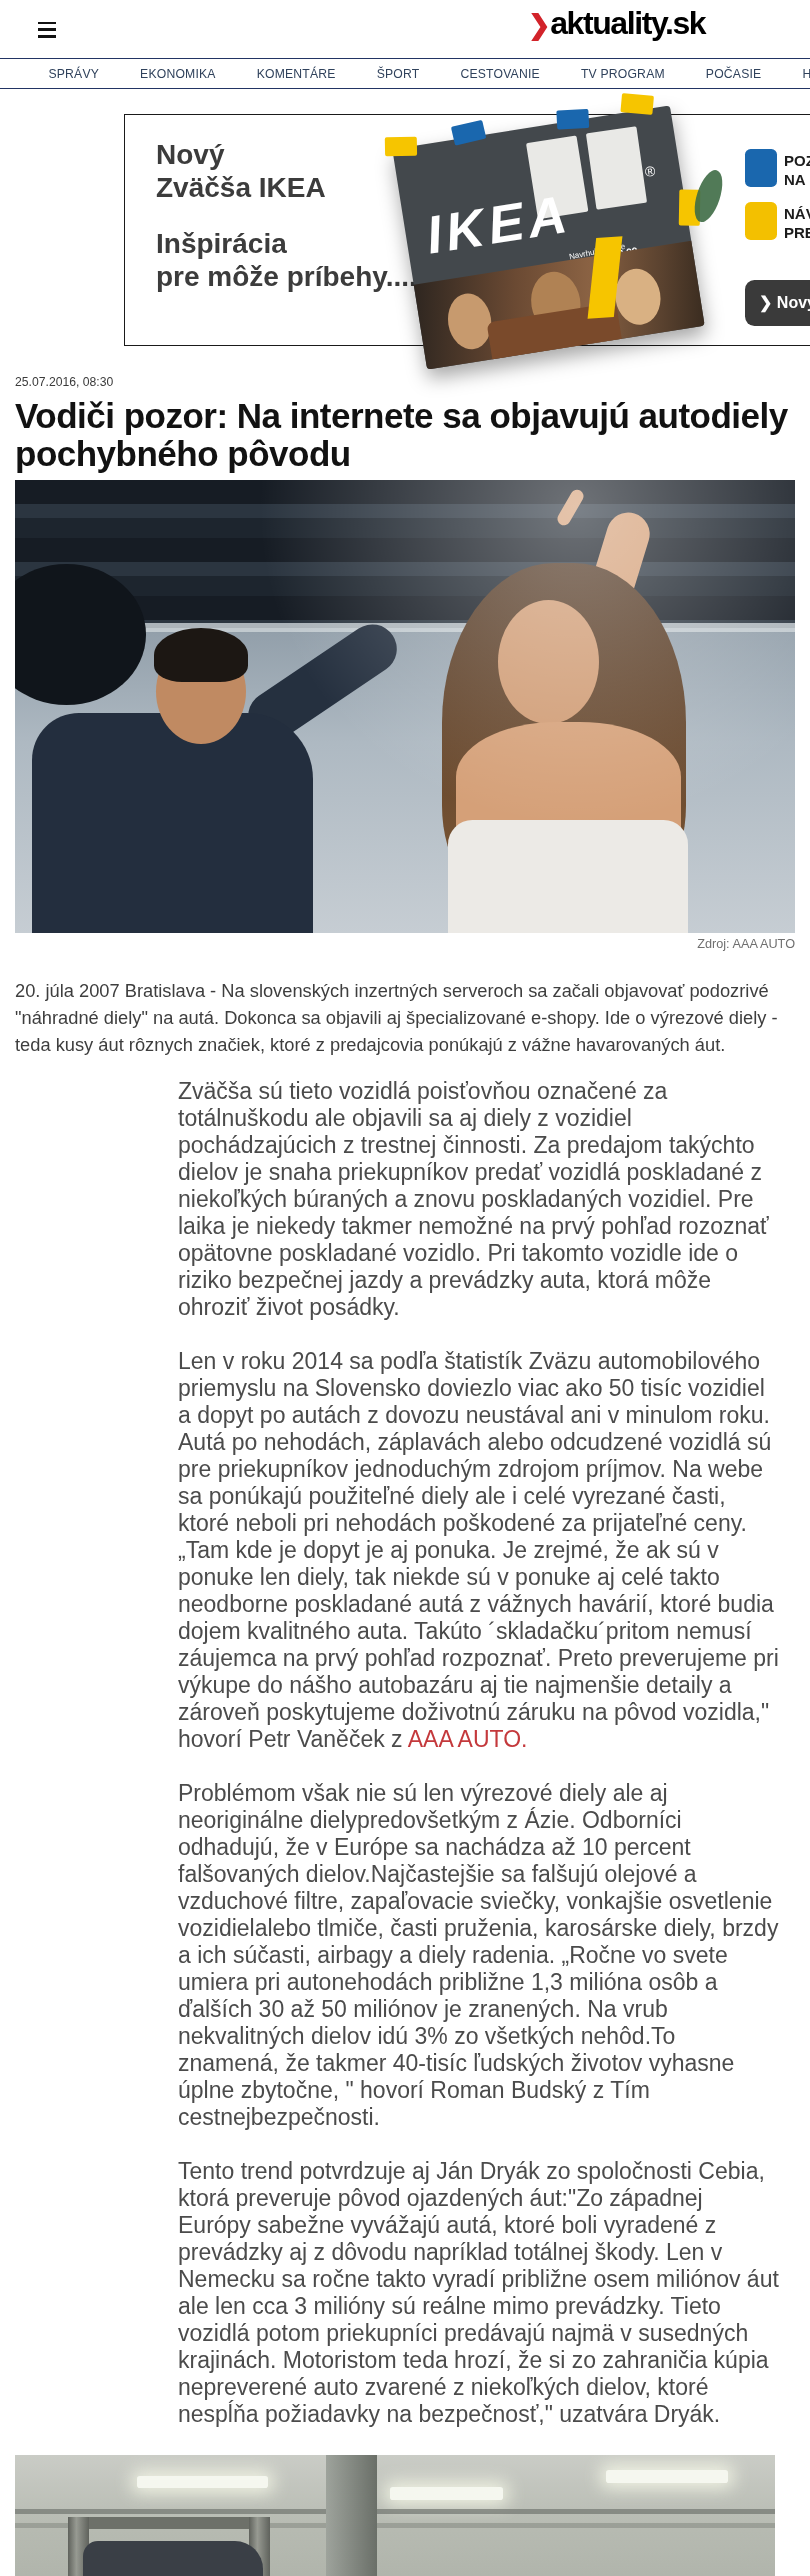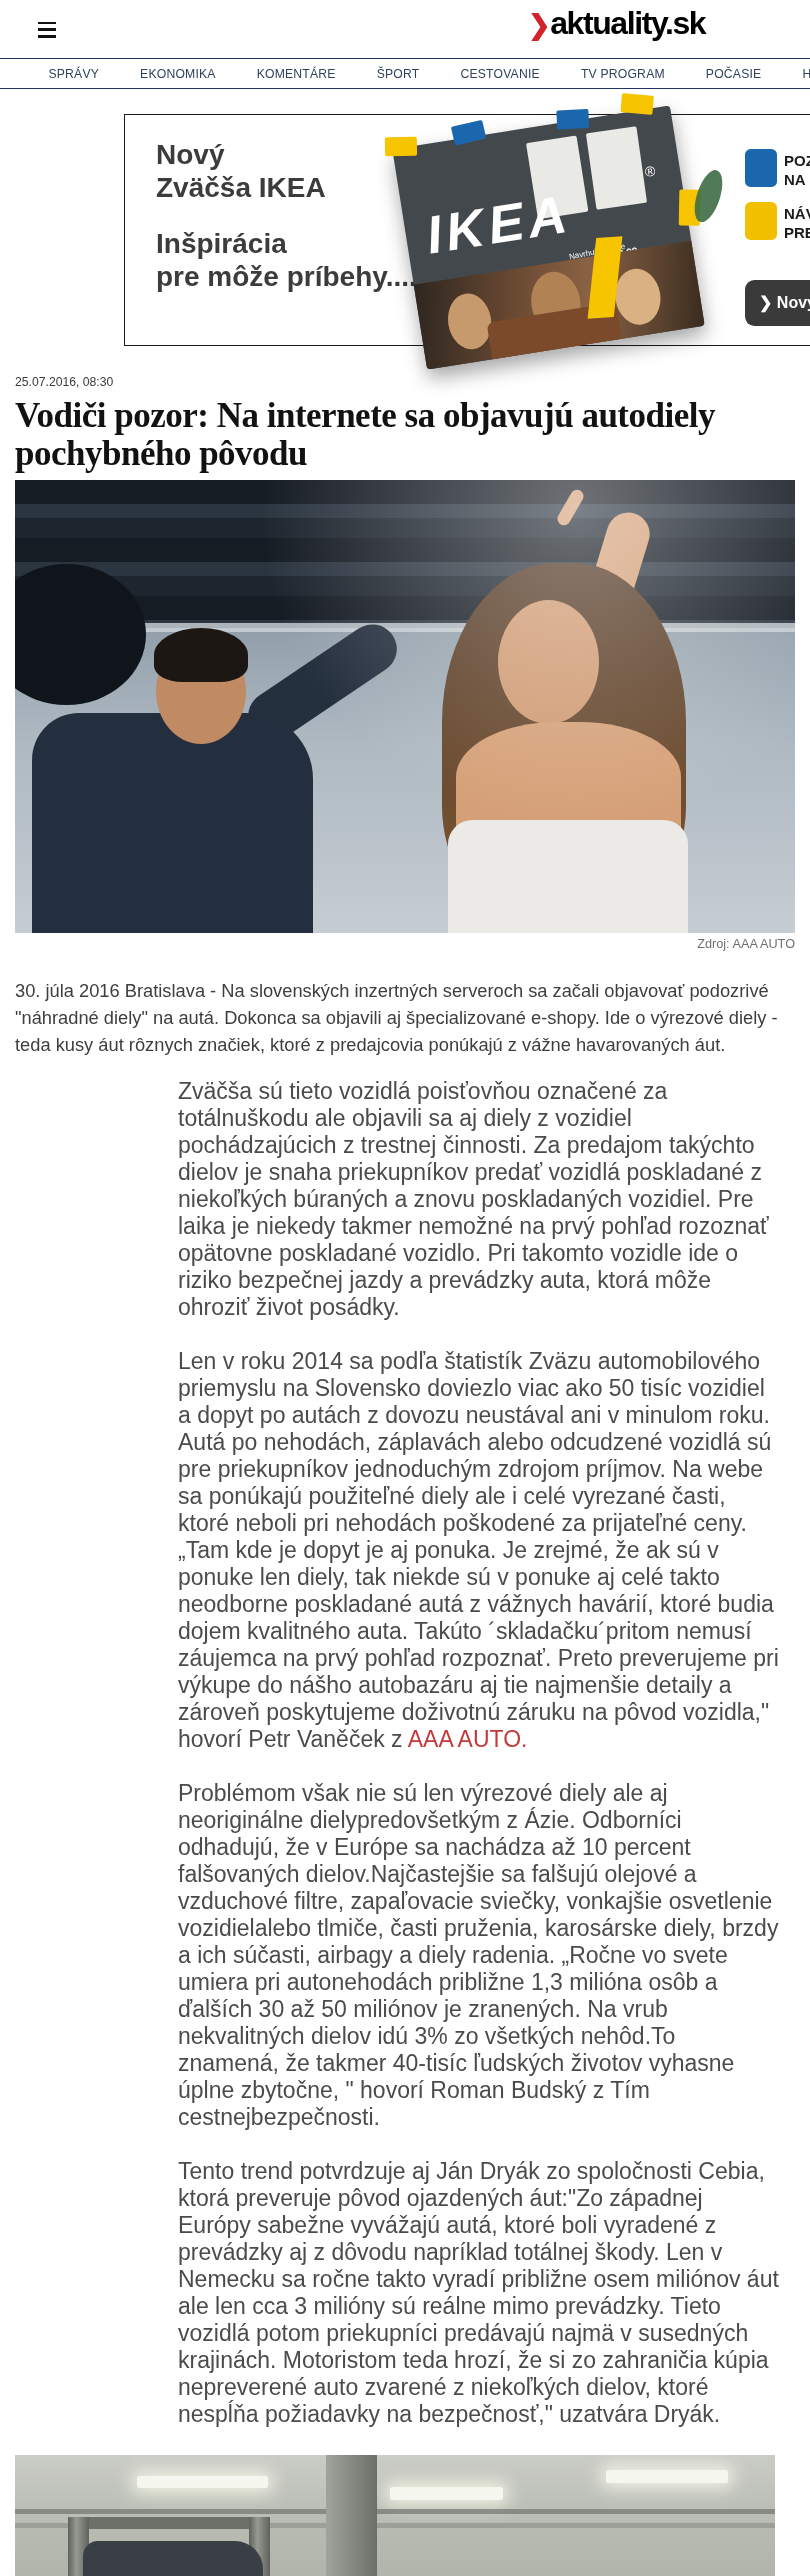--- a/index.html
+++ b/index.html
@@ -37,21 +37,21 @@
   .plant { position:absolute; left:302px; top:58px; width:22.5px; height:54px; background:#3e6b45; border-radius:50%; transform:rotate(18deg); opacity:.9; }
   .tab-tall { position:absolute; left:467px; top:122px; width:26px; height:81px; background:#f6c500; transform:skewX(-10deg) rotate(-4deg); }
   .note { position:absolute; width:32px; height:38px; border-radius:5.6px; }
   .note-blue { left:620px; top:34px; background:#1a67ae; }
   .note-yellow { left:620px; top:87px; background:#f3c000; }
   .note-txt { position:absolute; left:659px; font-weight:bold; font-size:15px; line-height:19px; color:#1c1c1c; white-space:nowrap; }
   .nt1 { top:36px; } .nt2 { top:89px; }
   .ad-btn { position:absolute; left:620px; top:165px; width:103px; height:46px; background:#3a3a3a; border-radius:9.4px; color:#fff; font-weight:bold; font-size:16px; padding:13px 0 0 14px; cursor:pointer; white-space:nowrap; }
   
   .pub-date { margin:29px 15px 0; font-size:12.2px; color:#3b3b3b; }
-  .article-title { margin:7.5px 15px 0; font-family:Liberation Serif, serif; font-weight:bold; font-size:35px; line-height:38px; letter-spacing:-0.5px; color:#121212; }
+  .article-title { margin:7.5px 15px 0; font-family:Liberation Sans, sans-serif; font-weight:bold; font-size:35px; line-height:38px; letter-spacing:-0.5px; color:#121212; }
   figure { position:relative; overflow:hidden; }
   .hero { margin:7.5px 15px 0; width:780px; height:453px;
     background:linear-gradient(180deg,#39434d 0%,#55626d 16%,#93a0ab 34%,#aeb9c2 58%,#c6cdd3 100%); }
   .under-car { position:absolute; top:0; left:0; right:0; height:148px;
     background:repeating-linear-gradient(180deg,#161c24 0 24.4px,#2b3540 24.4px 38px,#1d252e 38px 58px); }
   .sill { position:absolute; top:143px; left:0; right:0; height:9.4px; background:#cdd4d8; opacity:.8; }
   .wheel-dark { position:absolute; left:-28px; top:84px; width:159px; height:141px; background:#10151b; border-radius:50%; }
   .man-torso { position:absolute; left:17px; bottom:0; width:281px; height:220px; background:#232e3e; border-radius:47px 66px 0 0; }
   .man-head { position:absolute; left:141px; top:159px; width:90px; height:105px; background:#c08a62; border-radius:50%; }
   .man-hair { position:absolute; left:139px; top:148px; width:94px; height:54px; background:#1c1713; border-radius:50% 50% 30% 30%; }
@@ -177,21 +177,21 @@
   <div class="woman-arm"></div>
   <div class="finger"></div>
   <div class="woman-hair"></div>
   <div class="woman-face"></div>
   <div class="woman-chest"></div>
   <div class="woman-top"></div>
   <div class="hero-light"></div>
 </figure>
 <div class="caption">Zdroj: AAA AUTO</div>
 
-<p class="lead">30. júla 2016 Bratislava - Na slovenských inzertných serveroch sa začali objavovať podozrivé "náhradné diely" na autá. Dokonca sa objavili aj špecializované e-shopy. Ide o výrezové diely - teda kusy áut rôznych značiek, ktoré z predajcovia ponúkajú z vážne havarovaných áut.</p>
+<p class="lead">20. júla 2007 Bratislava - Na slovenských inzertných serveroch sa začali objavovať podozrivé "náhradné diely" na autá. Dokonca sa objavili aj špecializované e-shopy. Ide o výrezové diely - teda kusy áut rôznych značiek, ktoré z predajcovia ponúkajú z vážne havarovaných áut.</p>
 
 <div class="body-col">
   <p>Zväčša sú tieto vozidlá poisťovňou označené za totálnuškodu ale objavili sa aj diely z vozidiel pochádzajúcich z trestnej činnosti. Za predajom takýchto dielov je snaha priekupníkov predať vozidlá poskladané z niekoľkých búraných a znovu poskladaných vozidiel. Pre laika je niekedy takmer nemožné na prvý pohľad rozoznať opätovne poskladané vozidlo. Pri takomto vozidle ide o riziko bezpečnej jazdy a prevádzky auta, ktorá môže ohroziť život posádky.</p>
   <p><span>Len v roku 2014 sa podľa štatistík Zväzu automobilového priemyslu na Slovensko doviezlo viac ako 50 tisíc vozidiel a dopyt po autách z dovozu neustával ani v minulom roku. Autá po nehodách, záplavách alebo odcudzené vozidlá sú pre priekupníkov jednoduchým zdrojom príjmov. Na webe sa ponúkajú použiteľné diely ale i celé vyrezané časti, ktoré neboli pri nehodách poškodené za prijateľné ceny. „Tam kde je dopyt je aj ponuka. Je zrejmé, že ak sú v ponuke len diely, tak niekde sú v ponuke aj celé takto neodborne poskladané autá z vážnych havárií, ktoré budia dojem kvalitného auta. Takúto ´skladačku´pritom nemusí záujemca na prvý pohľad rozpoznať. Preto preverujeme pri výkupe do nášho autobazáru aj tie najmenšie detaily a zároveň poskytujeme doživotnú záruku na pôvod vozidla," hovorí Petr Vaněček z </span><a href="#" class="red-link">AAA AUTO.</a></p>
   <p>Problémom však nie sú len výrezové diely ale aj neoriginálne dielypredovšetkým z Ázie. Odborníci odhadujú, že v Európe sa nachádza až 10 percent falšovaných dielov.Najčastejšie sa falšujú olejové a vzduchové filtre, zapaľovacie sviečky, vonkajšie osvetlenie vozidielalebo tlmiče, časti pruženia, karosárske diely, brzdy a ich súčasti, airbagy a diely radenia. „Ročne vo svete umiera pri autonehodách približne 1,3 milióna osôb a ďalších 30 až 50 miliónov je zranených. Na vrub nekvalitných dielov idú 3% zo všetkých nehôd.To znamená, že takmer 40-tisíc ľudských životov vyhasne úplne zbytočne, " hovorí Roman Budský z Tím cestnejbezpečnosti.</p>
   <p>Tento trend potvrdzuje aj Ján Dryák zo spoločnosti Cebia, ktorá preveruje pôvod ojazdených áut:"Zo západnej Európy sabežne vyvážajú autá, ktoré boli vyradené z prevádzky aj z dôvodu napríklad totálnej škody. Len v Nemecku sa ročne takto vyradí približne osem miliónov áut ale len cca 3 milióny sú reálne mimo prevádzky. Tieto vozidlá potom priekupníci predávajú najmä v susedných krajinách. Motoristom teda hrozí, že si zo zahraničia kúpia nepreverené auto zvarené z niekoľkých dielov, ktoré nespĺňa požiadavky na bezpečnosť," uzatvára Dryák.</p>
 </div>
 
 <figure class="garage">
   <div class="lamp" style="left:122px; top:20.6px; width:131px;"></div>

